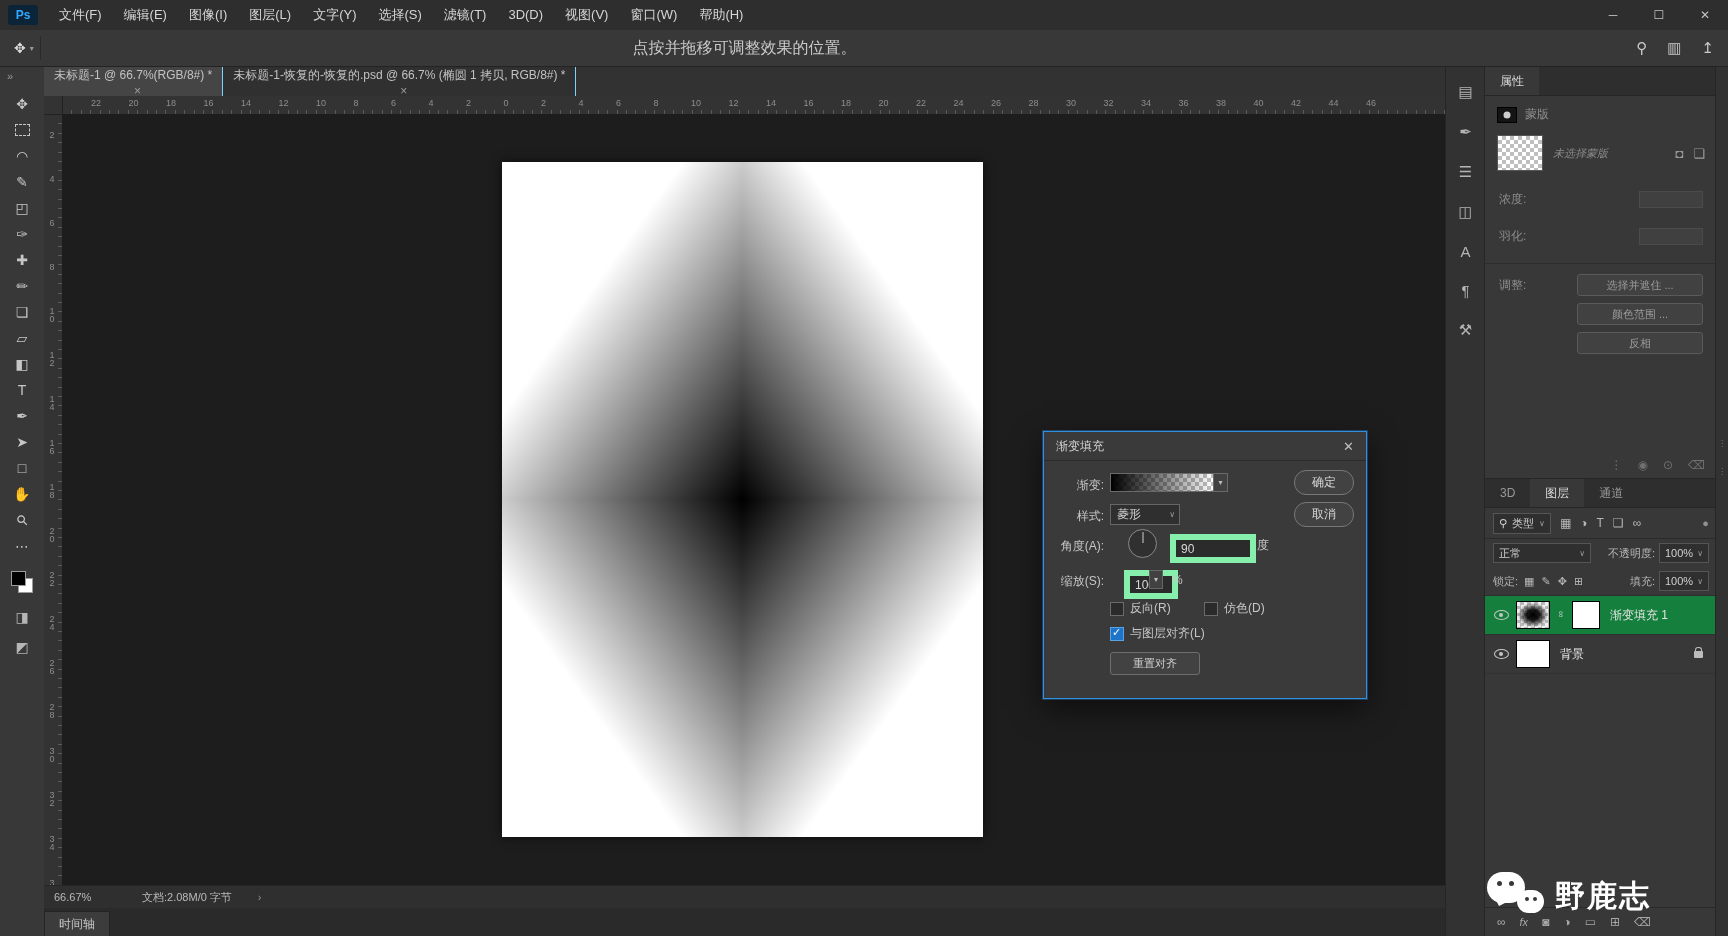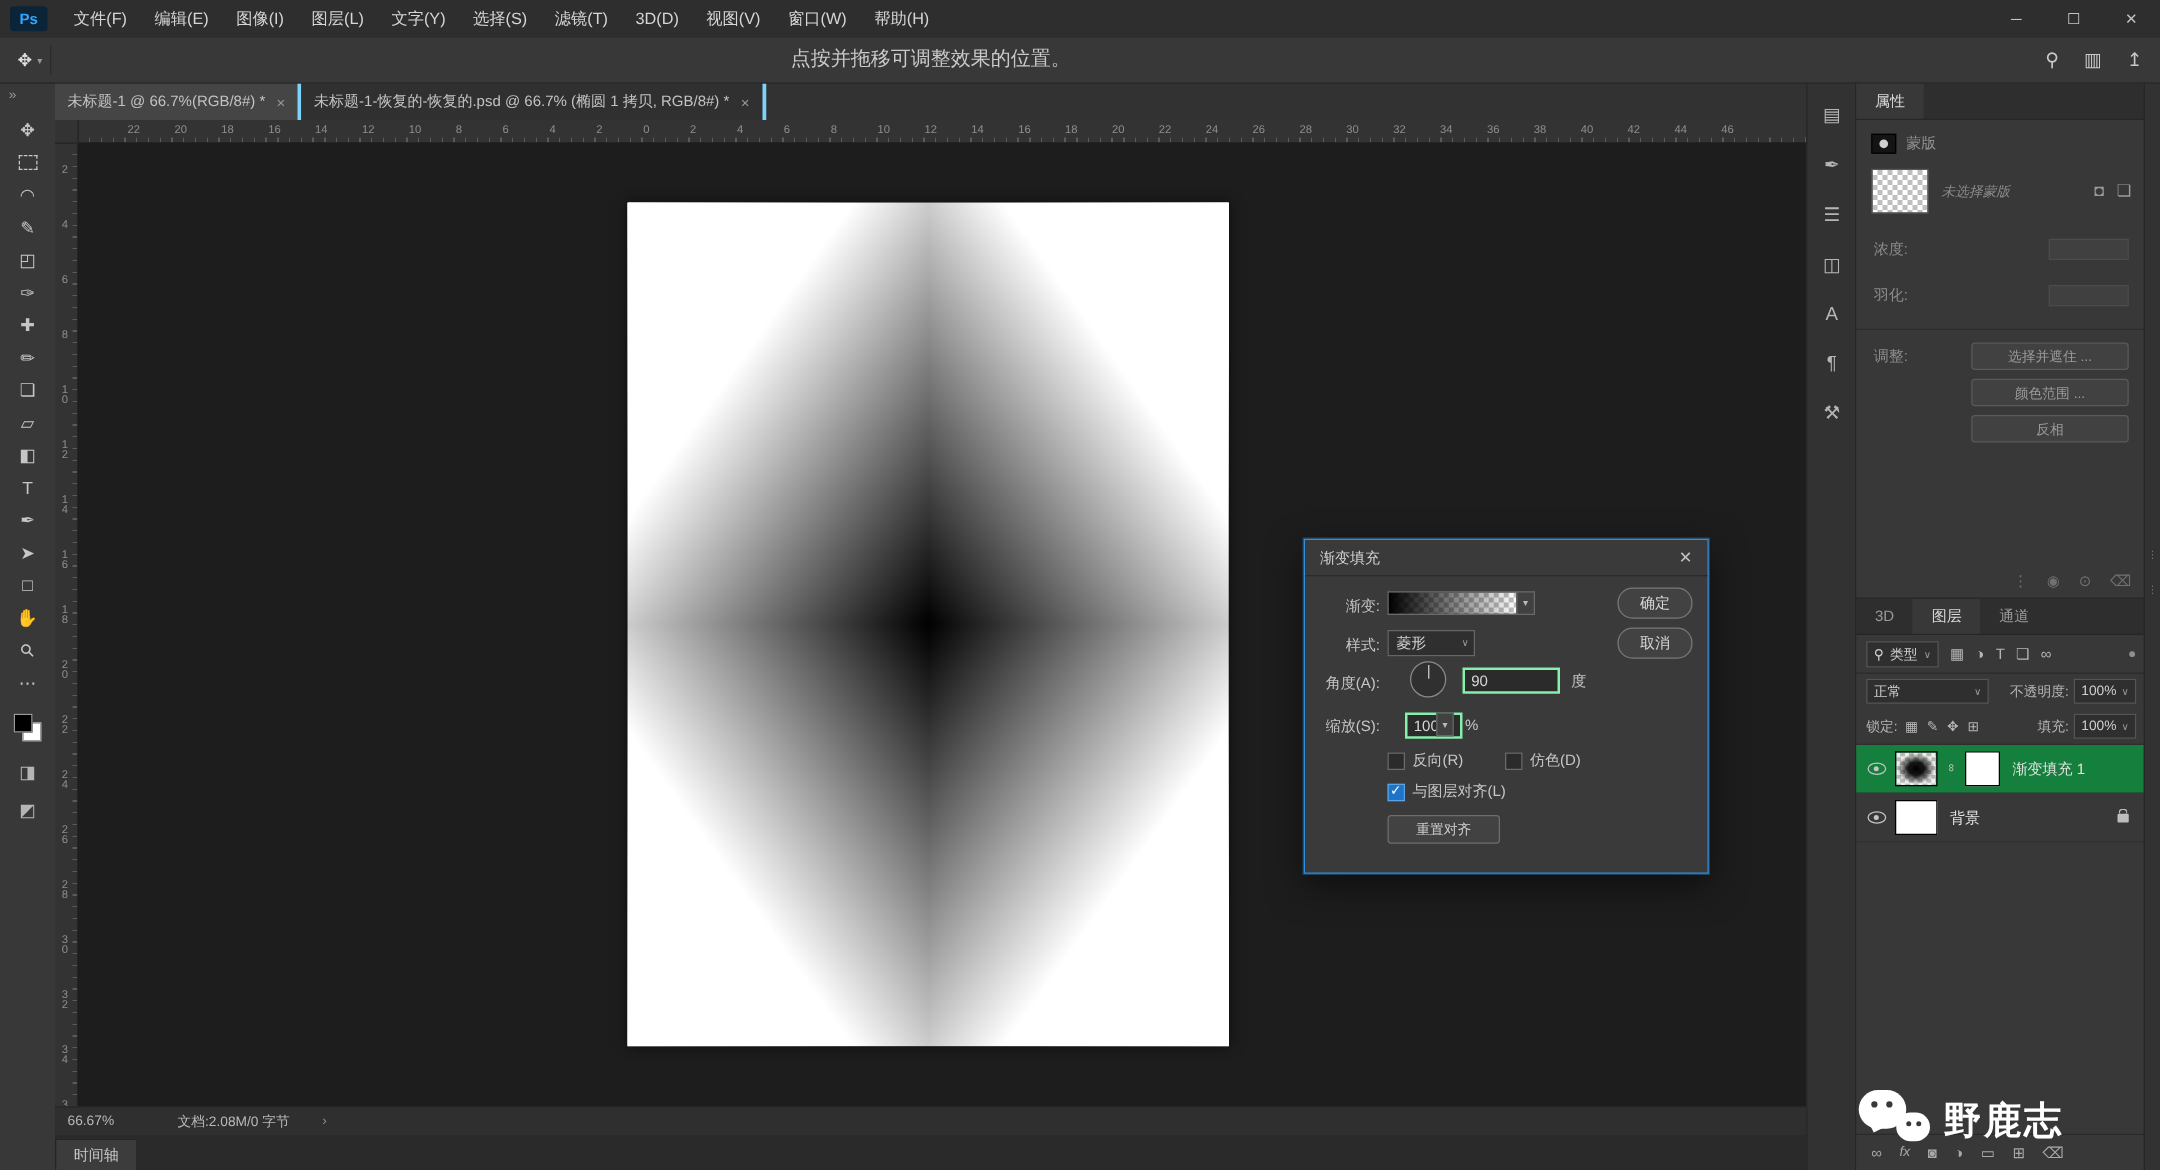--- a/index.html
+++ b/index.html
@@ -38,31 +38,31 @@
   #swatches{position:relative;width:22px;height:22px;margin:12px auto 0;}
   .sw-fg{position:absolute;left:0;top:0;width:13px;height:13px;background:#000;border:1px solid #9a9a9a;z-index:2;}
   .sw-bg{position:absolute;right:0;bottom:0;width:13px;height:13px;background:#fff;border:1px solid #9a9a9a;}
   #toolbar-bottom{display:flex;flex-direction:column;align-items:center;gap:14px;margin-top:16px;color:#b5b5b5;font-size:14px;}
 
   
   #doc-area{position:absolute;left:44px;top:67px;right:283px;bottom:0;}
   #tab-bar{position:absolute;top:0;left:0;right:0;height:29px;background:#323232;
     border-bottom:1px solid #242424;display:flex;}
   .doc-tab{display:flex;align-items:center;padding:0 10px;font-size:12px;color:#c2c2c2;background:#303030;
-    border-right:3px solid #7dd3fc;white-space:nowrap;max-width:400px;overflow:hidden;}
+    border-right:1px solid #7dd3fc;white-space:nowrap;max-width:400px;overflow:hidden;flex-direction:column;}
   .doc-tab.active{background:#454545;}
   .tab-close{margin-left:9px;color:#9b9b9b;font-size:12px;}
 
   #canvas-wrap{position:absolute;top:29px;left:0;right:0;bottom:50px;}
   #ruler-corner{position:absolute;left:0;top:0;width:18px;height:18px;background:#333;
     border-right:1px solid #222;border-bottom:1px solid #222;z-index:3;}
   #h-ruler{position:absolute;left:18px;right:0;top:0;height:18px;background:#333;border-bottom:1px solid #222;overflow:hidden;}
   #h-ruler::after{content:'';position:absolute;left:0;right:0;bottom:0;height:4px;
     background:repeating-linear-gradient(to right,#5a5a5a 0 1px,transparent 1px 9.4px);}
-  .hnum{position:absolute;top:2px;font-size:9px;color:#8e8e8e;margin-left:11px;}
+  .hnum{position:absolute;top:2px;font-size:9px;color:#8e8e8e;}
   #v-ruler{position:absolute;left:0;top:18px;width:18px;bottom:0;background:#333;border-right:1px solid #222;overflow:hidden;}
   #v-ruler::after{content:'';position:absolute;top:0;bottom:0;right:0;width:4px;
     background:repeating-linear-gradient(to bottom,#5a5a5a 0 1px,transparent 1px 9.4px);}
   .vnum{position:absolute;left:2px;width:12px;font-size:9px;line-height:8px;color:#8e8e8e;white-space:pre;text-align:center;}
 
   #canvas{position:absolute;left:18px;top:18px;right:0;bottom:0;background:#1d1d1d;overflow:hidden;}
   #document{position:absolute;left:440px;top:48px;width:481px;height:675px;background:#000;
     isolation:isolate;box-shadow:0 0 10px rgba(0,0,0,.65);}
   .gl{position:absolute;inset:0;mix-blend-mode:plus-lighter;}
   .gl-h{background:linear-gradient(to right,#cccccc 0%,#000 50%,#cccccc 100%);}
@@ -82,21 +82,21 @@
     box-sizing:border-box;color:#bbb;font-size:8px;display:flex;align-items:center;justify-content:center;}
   .dlg-btn{position:absolute;left:250px;width:58px;height:23px;background:#424242;border:1px solid #787878;
     border-radius:12px;color:#d8d8d8;font-size:12px;display:flex;align-items:center;justify-content:center;}
   #btn-ok{top:38px;} #btn-cancel{top:70px;}
   #style-select{position:absolute;left:66px;top:72px;width:62px;height:19px;background:#2f2f2f;border:1px solid #666;
     display:flex;align-items:center;font-size:12px;color:#d0d0d0;padding-left:6px;gap:8px;}
   #style-select .caret{margin-left:auto;margin-right:4px;font-size:8px;color:#999;}
   #dial{position:absolute;left:84px;top:97px;width:27px;height:27px;border-radius:50%;
     border:1px solid #8a8a8a;background:#303030;}
   #dial::after{content:'';position:absolute;left:50%;top:2px;width:1px;height:11px;background:#d0d0d0;transform:translateX(-50%);}
-  .dlg-input{position:absolute;background:#2b2b2b;border:2px solid #86efac;color:#d8d8d8;font-size:12px;
+  .dlg-input{position:absolute;background:#2b2b2b;border:6px solid #86efac;color:#d8d8d8;font-size:12px;
     padding:0 5px;height:17px;font-family:inherit;}
   #angle-input{left:126px;top:102px;width:64px;}
   #angle-unit{position:absolute;left:213px;top:105px;font-size:12px;color:#c6c6c6;}
   #scale-input{left:80px;top:138px;width:32px;}
   #scale-caret{position:absolute;left:105px;top:138px;width:14px;height:19px;background:#414141;border:1px solid #666;
     box-sizing:border-box;color:#bbb;font-size:8px;display:flex;align-items:center;justify-content:center;}
   #scale-unit{position:absolute;left:128px;top:141px;font-size:12px;color:#c6c6c6;}
   .cb-row{position:absolute;left:66px;display:flex;align-items:center;gap:6px;font-size:12px;color:#c6c6c6;}
   #row-reverse{top:168px;} #row-dither{top:168px;left:160px;} #row-align{top:193px;}
   .cb{display:inline-block;width:12px;height:12px;background:#2b2b2b;border:1px solid #6b6b6b;position:relative;}

